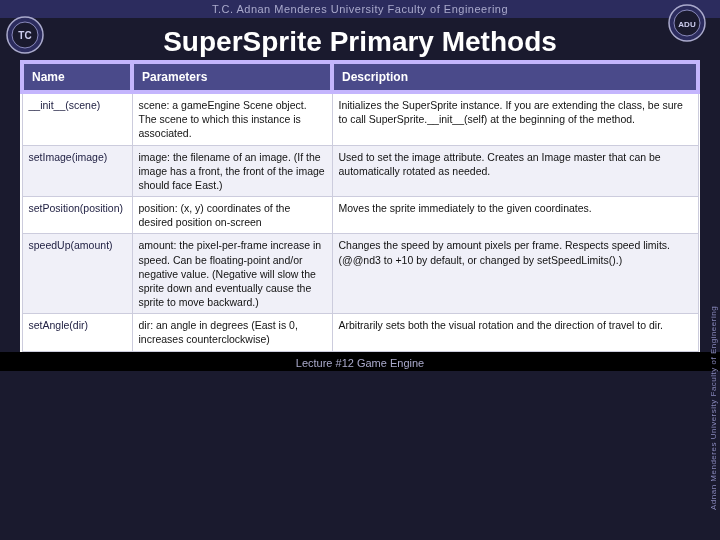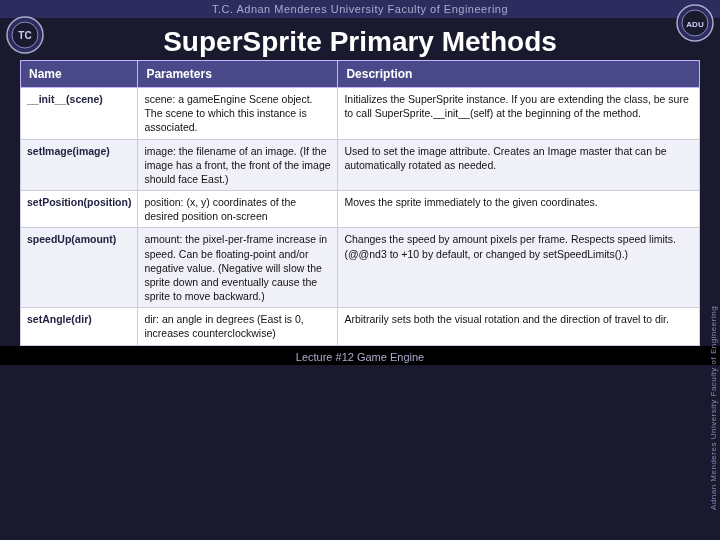--- a/index.html
+++ b/index.html
@@ -34,21 +34,21 @@
       position: absolute;
       top: 16px;
       left: 6px;
       width: 38px;
       height: 38px;
     }
 
     .logo-right {
       position: absolute;
       top: 4px;
-      right: 6px;
+      right: 14px;
       width: 38px;
       height: 38px;
     }
 
     .side-text {
       position: absolute;
       right: 2px;
       top: 50px;
       bottom: 30px;
       writing-mode: vertical-rl;
@@ -74,42 +74,42 @@
     thead tr {
       background: #4a4a8a;
       color: #ffffff;
     }
 
     thead th {
       padding: 6px 8px;
       text-align: left;
       font-weight: bold;
       font-size: 12px;
-      border: 1px solid #c4b5fd;
+      border: 4px solid #c4b5fd;
     }
 
     tbody tr {
       background: #ffffff;
     }
 
     tbody tr:nth-child(even) {
       background: #f0f0f8;
     }
 
     tbody td {
       padding: 4px 6px;
       vertical-align: top;
       border: 1px solid #ccccdd;
       font-size: 10.5px;
       line-height: 1.35;
       color: #111111;
     }
 
     tbody td:first-child {
-      font-weight: bold;
+      font-weight: normal;
       color: #222244;
       white-space: nowrap;
       width: 110px;
     }
 
     tbody td:nth-child(2) {
       width: 200px;
     }
 
     .footer-text {

